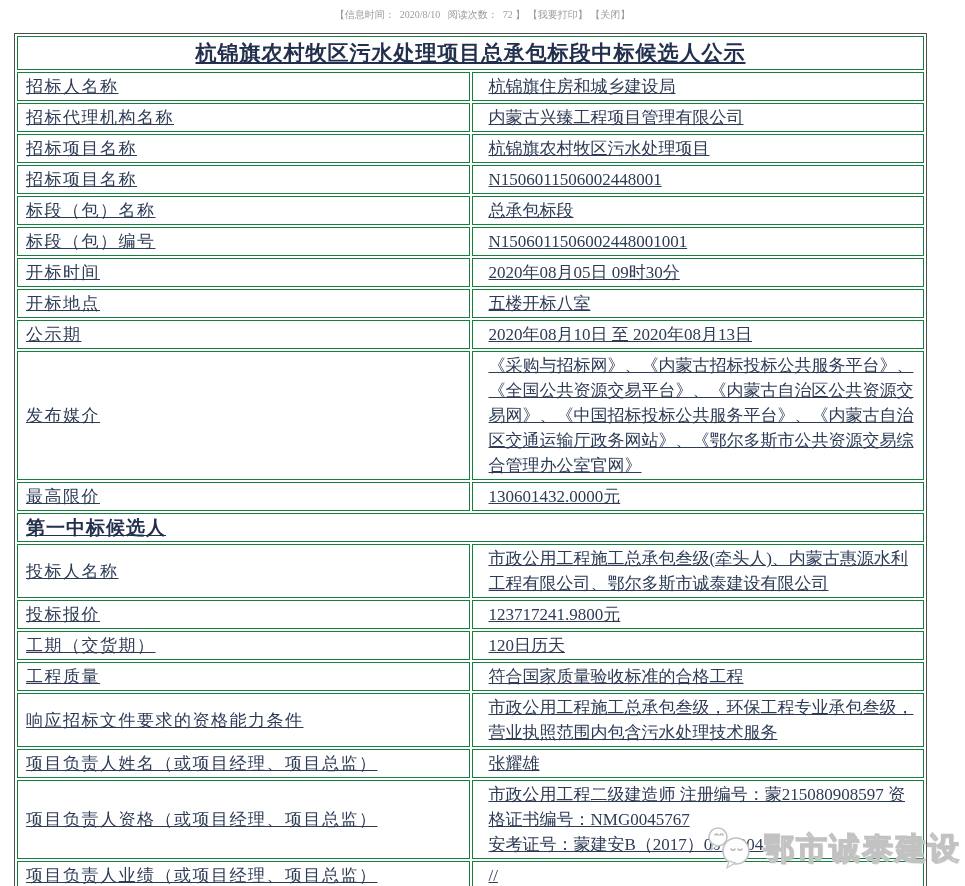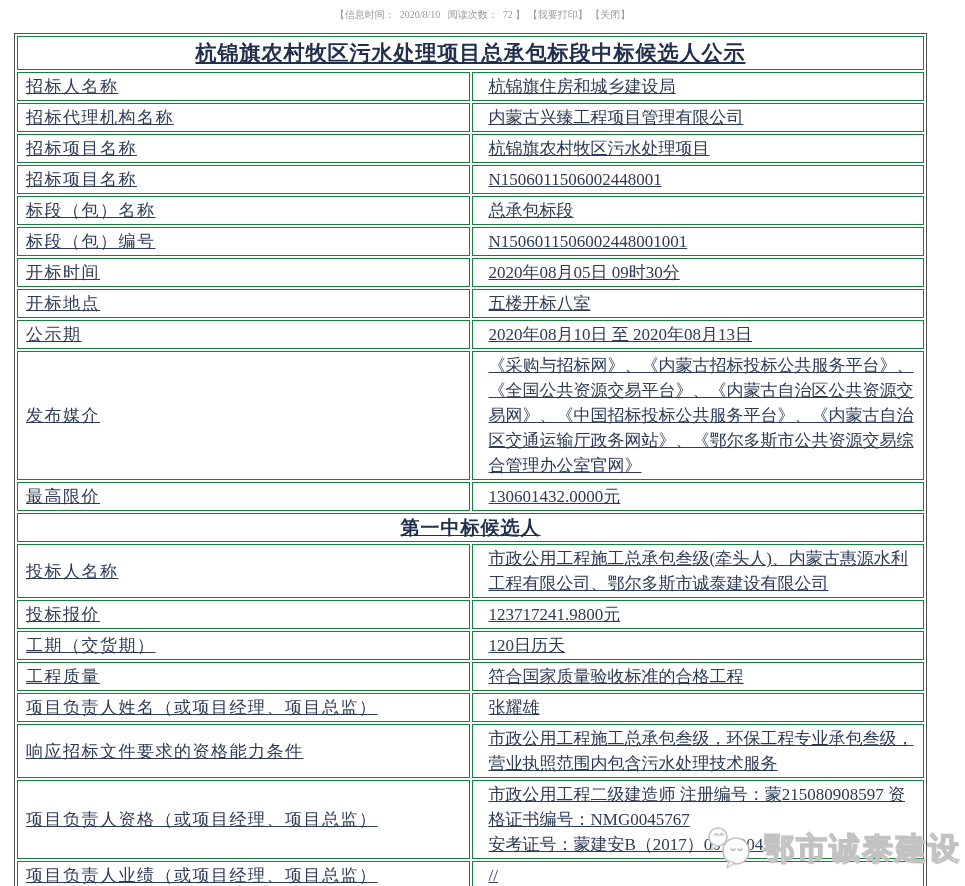--- a/index.html
+++ b/index.html
@@ -60,21 +60,21 @@
     font-weight: bold;
     text-align: center;
     letter-spacing: 1px;
     color: #22304e;
     line-height: 30px;
   }
   tr.section-row td {
     height: 27px;
     font-size: 19px;
     font-weight: bold;
-    text-align: center;
+    text-align: left;
     letter-spacing: 1px;
     color: #22304e;
   }
   tr.media-row td.val { height: 110px; }
   .watermark {
     position: absolute;
     top: 824px;
     right: 4px;
     display: flex;
     align-items: center;
@@ -162,26 +162,26 @@
   </tr>
   <tr class="rrow">
     <td class="lbl">工期（交货期）</td>
     <td class="val">120日历天</td>
   </tr>
   <tr class="rrow">
     <td class="lbl">工程质量</td>
     <td class="val">符合国家质量验收标准的合格工程</td>
   </tr>
   <tr>
+    <td class="lbl">响应招标文件要求的资格能力条件</td>
+    <td class="val">市政公用工程施工总承包叁级，环保工程专业承包叁级，营业执照范围内包含污水处理技术服务</td>
+  </tr>
+  <tr>
     <td class="lbl">项目负责人姓名（或项目经理、项目总监）</td>
     <td class="val">张耀雄</td>
-  </tr>
-  <tr>
-    <td class="lbl">响应招标文件要求的资格能力条件</td>
-    <td class="val">市政公用工程施工总承包叁级，环保工程专业承包叁级，营业执照范围内包含污水处理技术服务</td>
   </tr>
   <tr>
     <td class="lbl">项目负责人资格（或项目经理、项目总监）</td>
     <td class="val">市政公用工程二级建造师 注册编号：蒙215080908597 资格证书编号：NMG0045767
 安考证号：蒙建安B（2017）0012804</td>
   </tr>
   <tr>
     <td class="lbl">项目负责人业绩（或项目经理、项目总监）</td>
     <td class="val">//</td>
   </tr>

